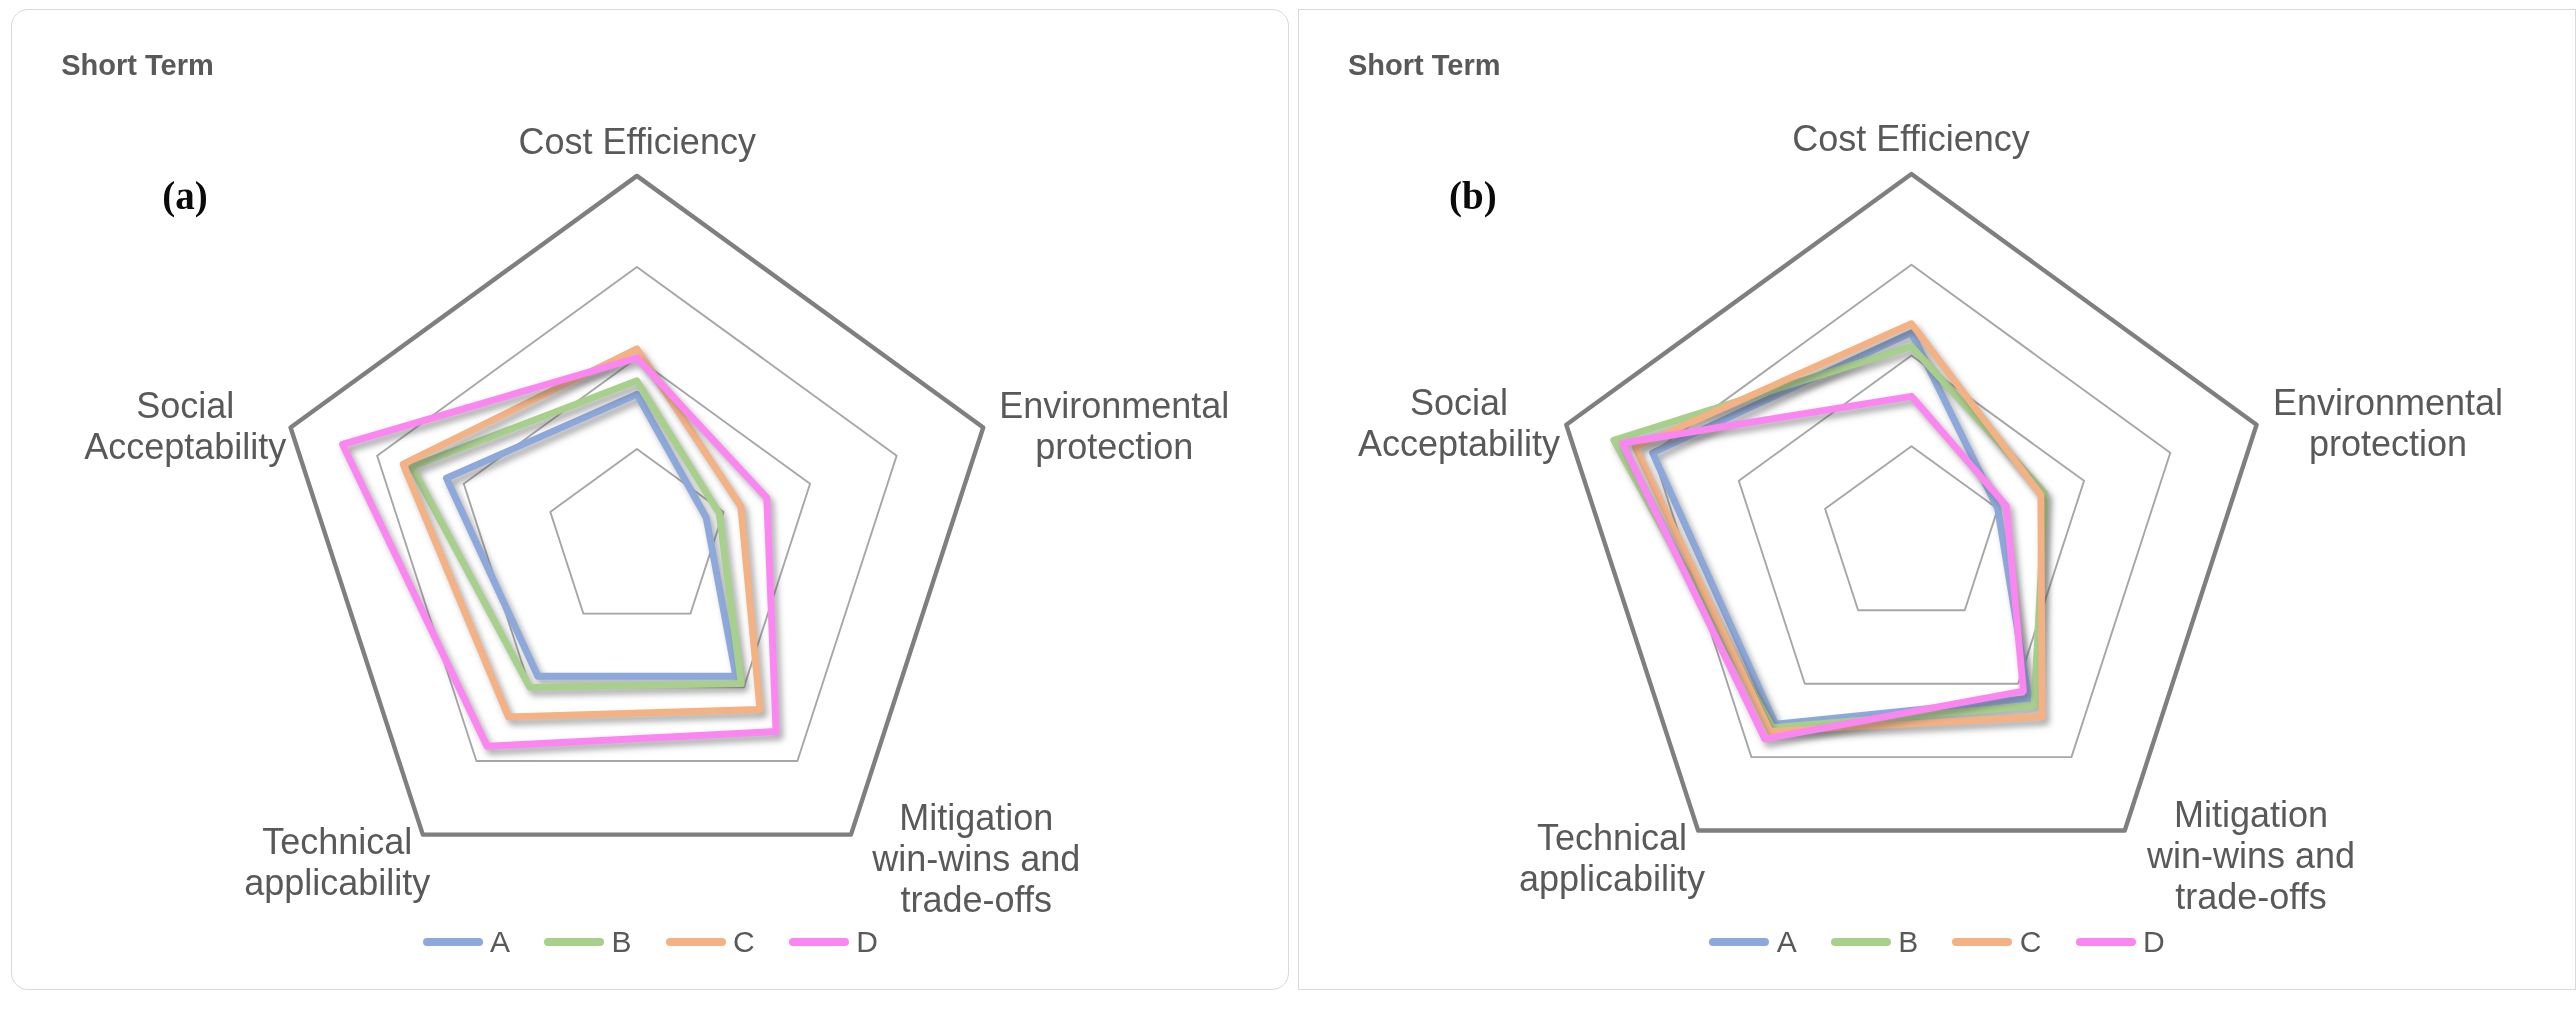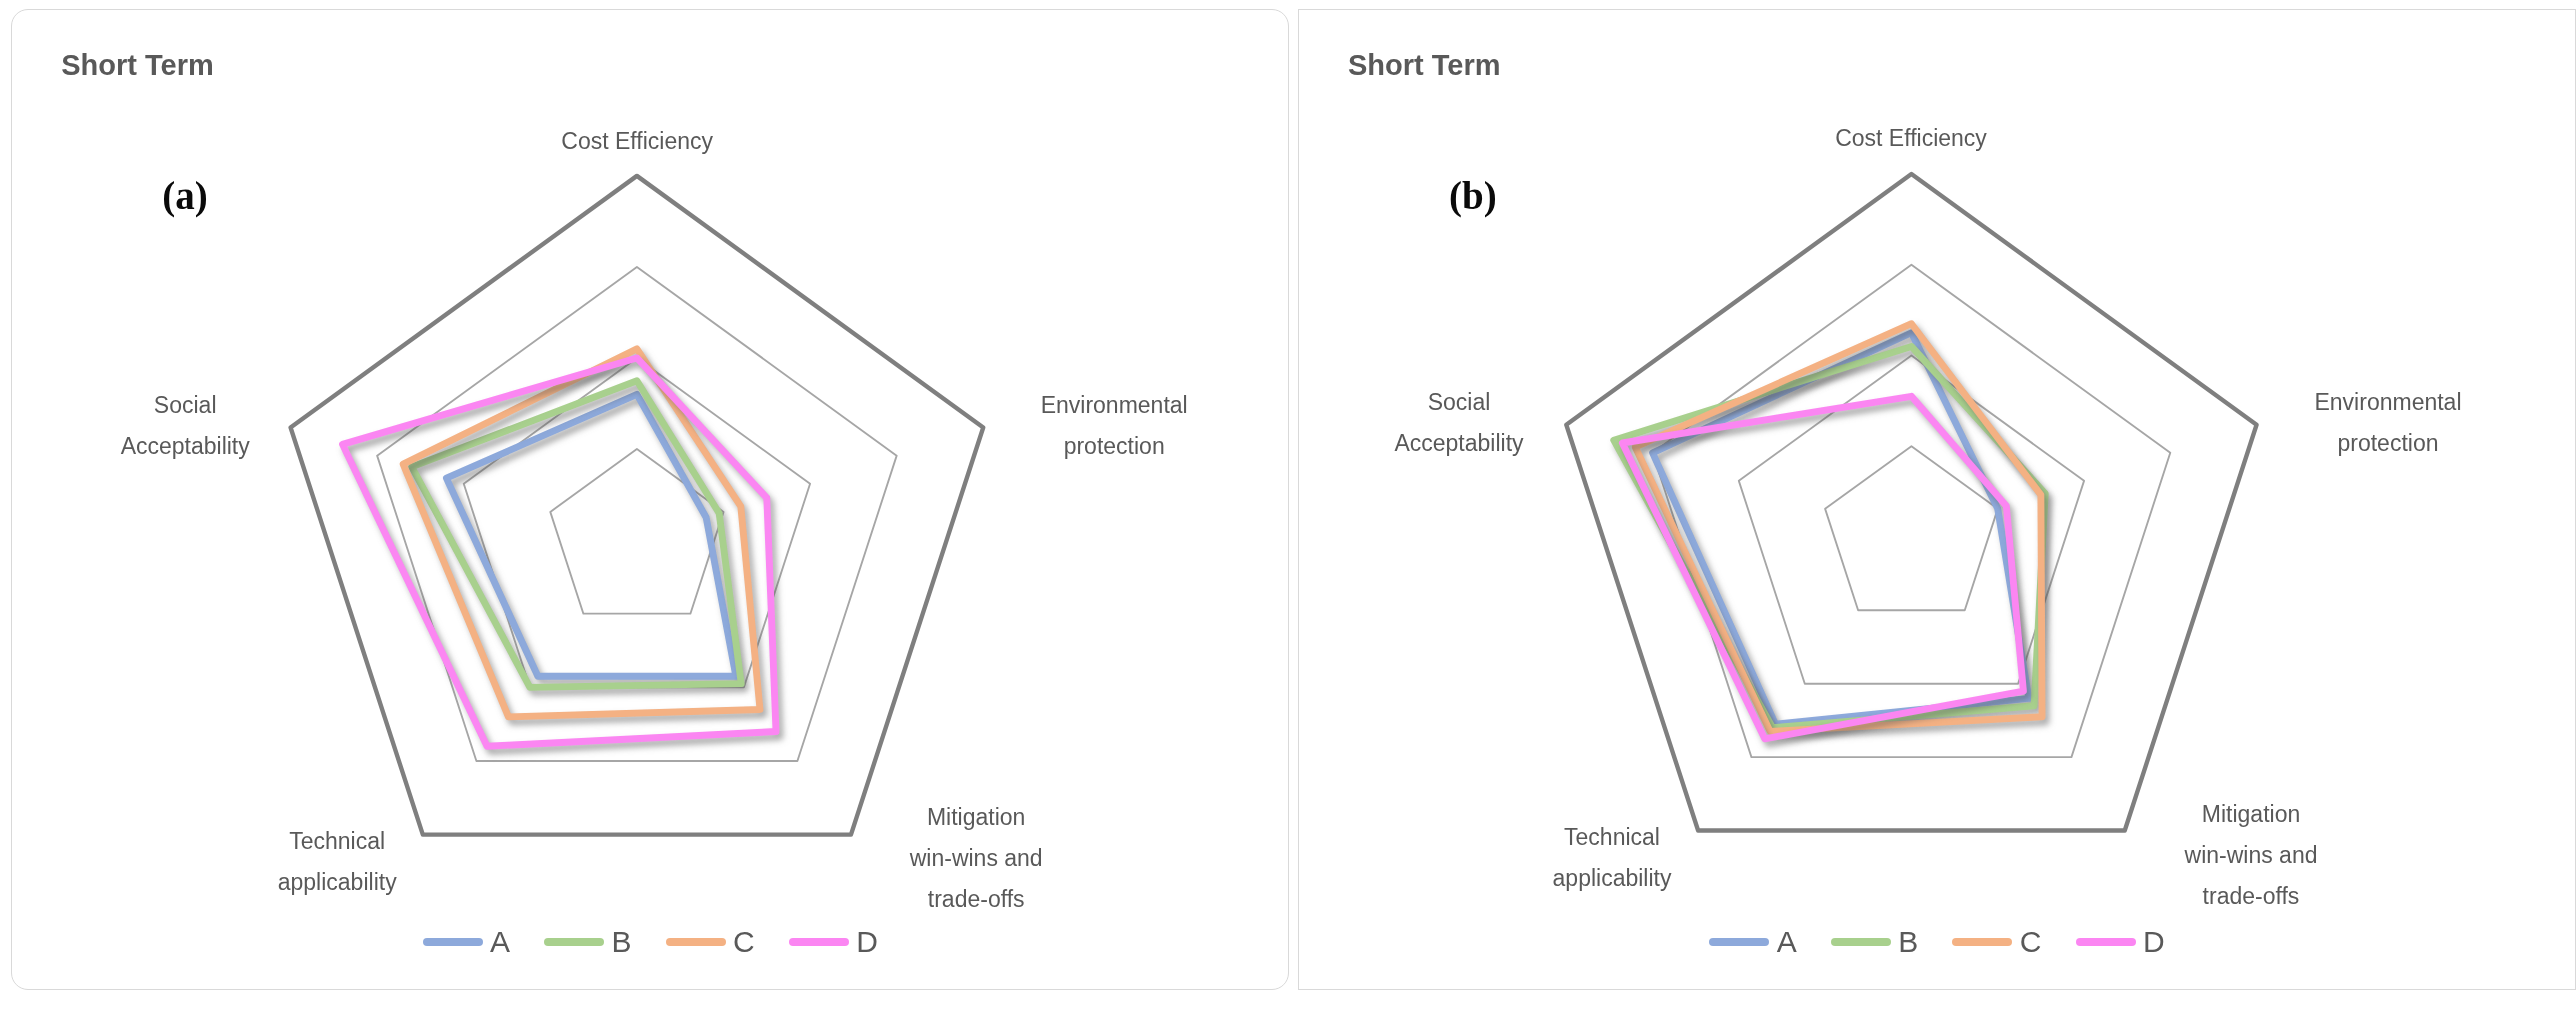--- a/index.html
+++ b/index.html
@@ -8,21 +8,21 @@
   .panel{position:absolute;top:8.7px;width:1276px;height:979px;background:#ffffff;border:1.2px solid #D9D9D9;}
   .panel.left{left:11.2px;border-radius:17px;}
   .panel.right{left:1298px;}
   .chart-title{position:absolute;left:49px;top:39px;font-size:29px;font-weight:bold;color:#595959;letter-spacing:0px;margin:0;}
   .panel-letter{position:absolute;left:150px;top:163px;font-family:"Liberation Serif",serif;font-size:39px;font-weight:bold;color:#0a0a0a;}
   .radar-svg{position:absolute;left:0;top:0;width:1276px;height:979px;}
   .radar-svg polygon{fill:none;stroke-linejoin:round;}
   .radar-svg polygon.grid{stroke:#A6A6A6;stroke-width:3;}
   .radar-svg polygon.outer{stroke:#7F7F7F;stroke-width:7;}
   .radar-svg polygon.series{stroke-width:11;filter:drop-shadow(6px 8px 5px rgba(80,80,80,0.50));}
-  .axis-label{position:absolute;transform:translate(-50%,-50%);text-align:center;font-size:23px;line-height:41px;color:#595959;white-space:nowrap;}
+  .axis-label{position:absolute;transform:translate(-50%,-50%);text-align:center;font-size:36px;line-height:41px;color:#595959;white-space:nowrap;}
   .legend{position:absolute;left:0;top:915px;width:100%;display:flex;justify-content:center;align-items:center;gap:34px;}
   .legend-item{display:flex;align-items:center;}
   .legend-swatch{display:inline-block;width:60px;height:8px;border-radius:4.4px;margin-right:7.5px;}
   .legend-label{font-size:30px;color:#595959;}
 </style>
 </head>
 <body>
 
 <div class="stage">
 

